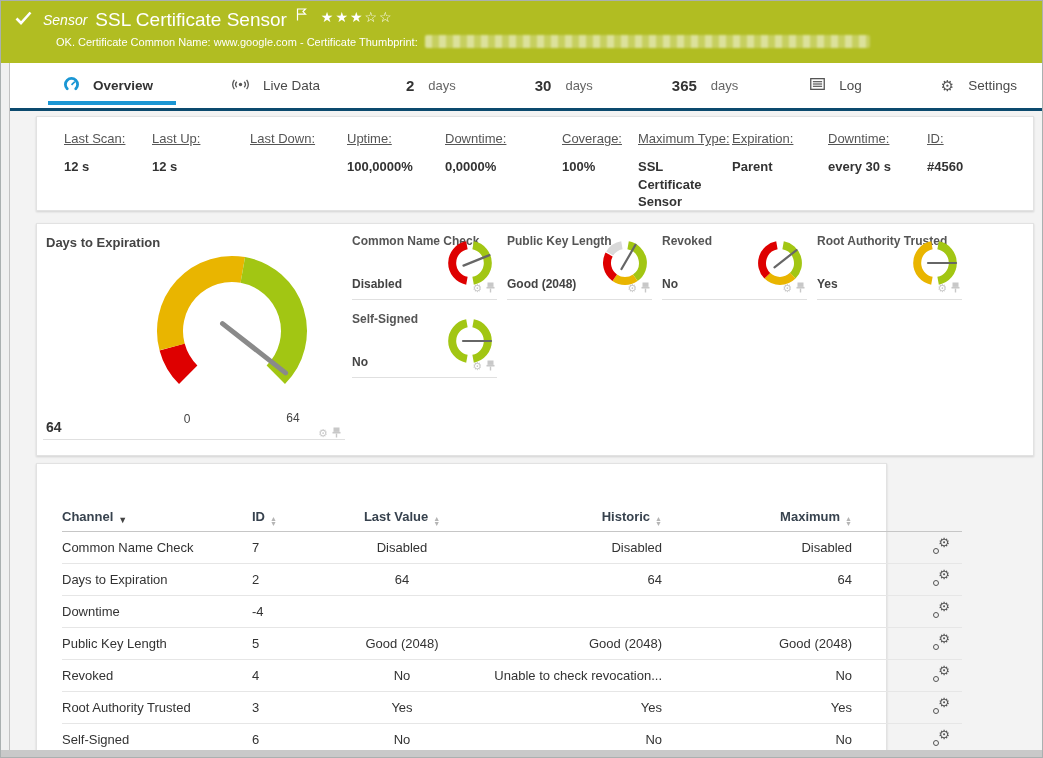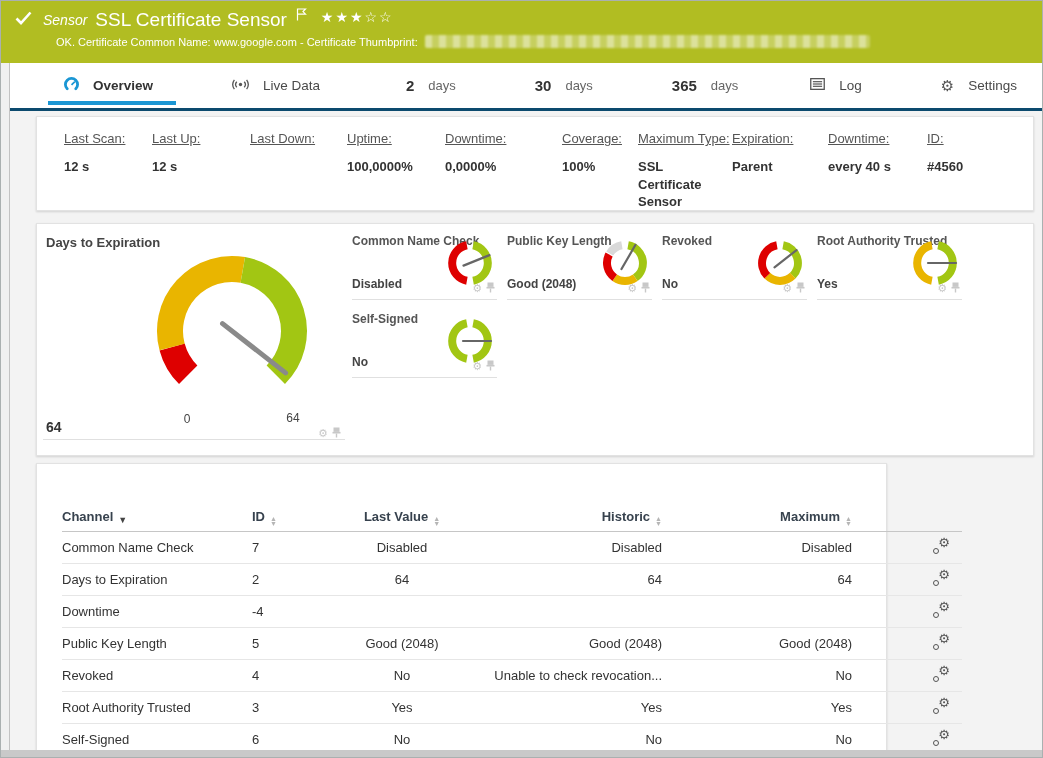--- a/index.html
+++ b/index.html
@@ -205,21 +205,21 @@
       <div class="val">SSL Certificate Sensor</div>
     </div>
 
     <div class="info-item" style="width: 96px;">
       <div class="lbl">Expiration:</div>
       <div class="val">Parent</div>
     </div>
 
     <div class="info-item" style="width: 99px;">
       <div class="lbl">Downtime:</div>
-      <div class="val">every 40 s</div>
+      <div class="val">every 30 s</div>
     </div>
 
     <div class="info-item" style="width: 60px;">
       <div class="lbl">ID:</div>
       <div class="val">#4560</div>
     </div>
   </div>
   </div>
 
   <div class="card" id="card-gauges">

